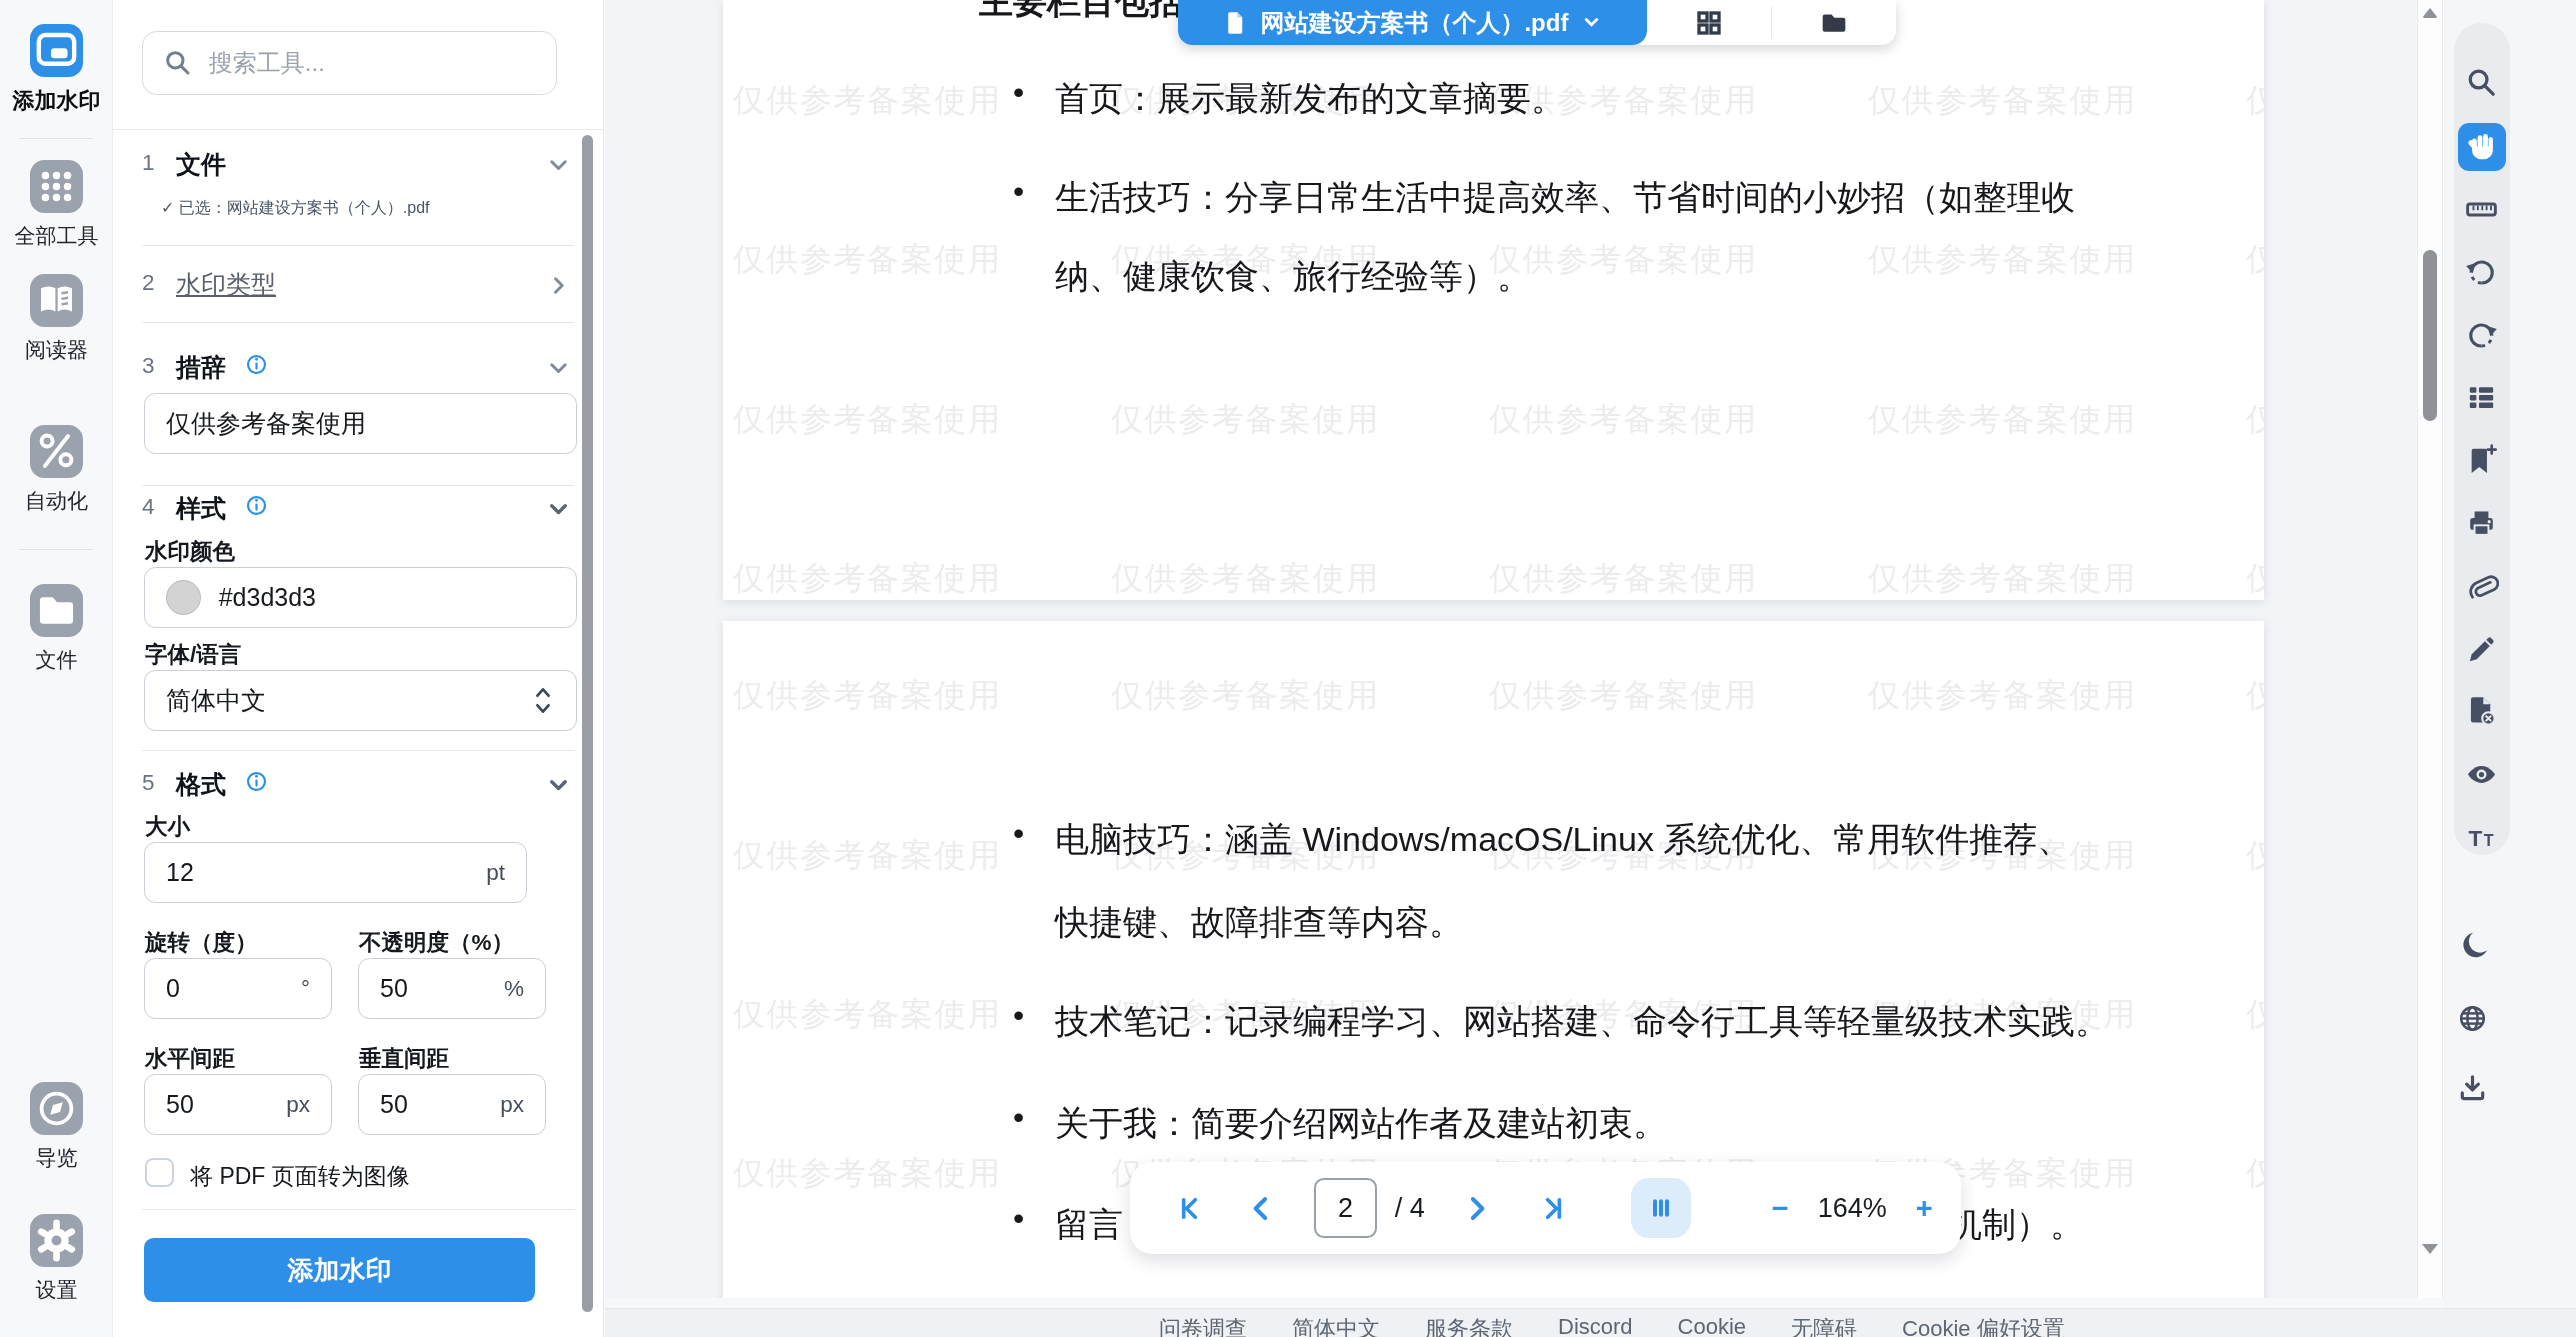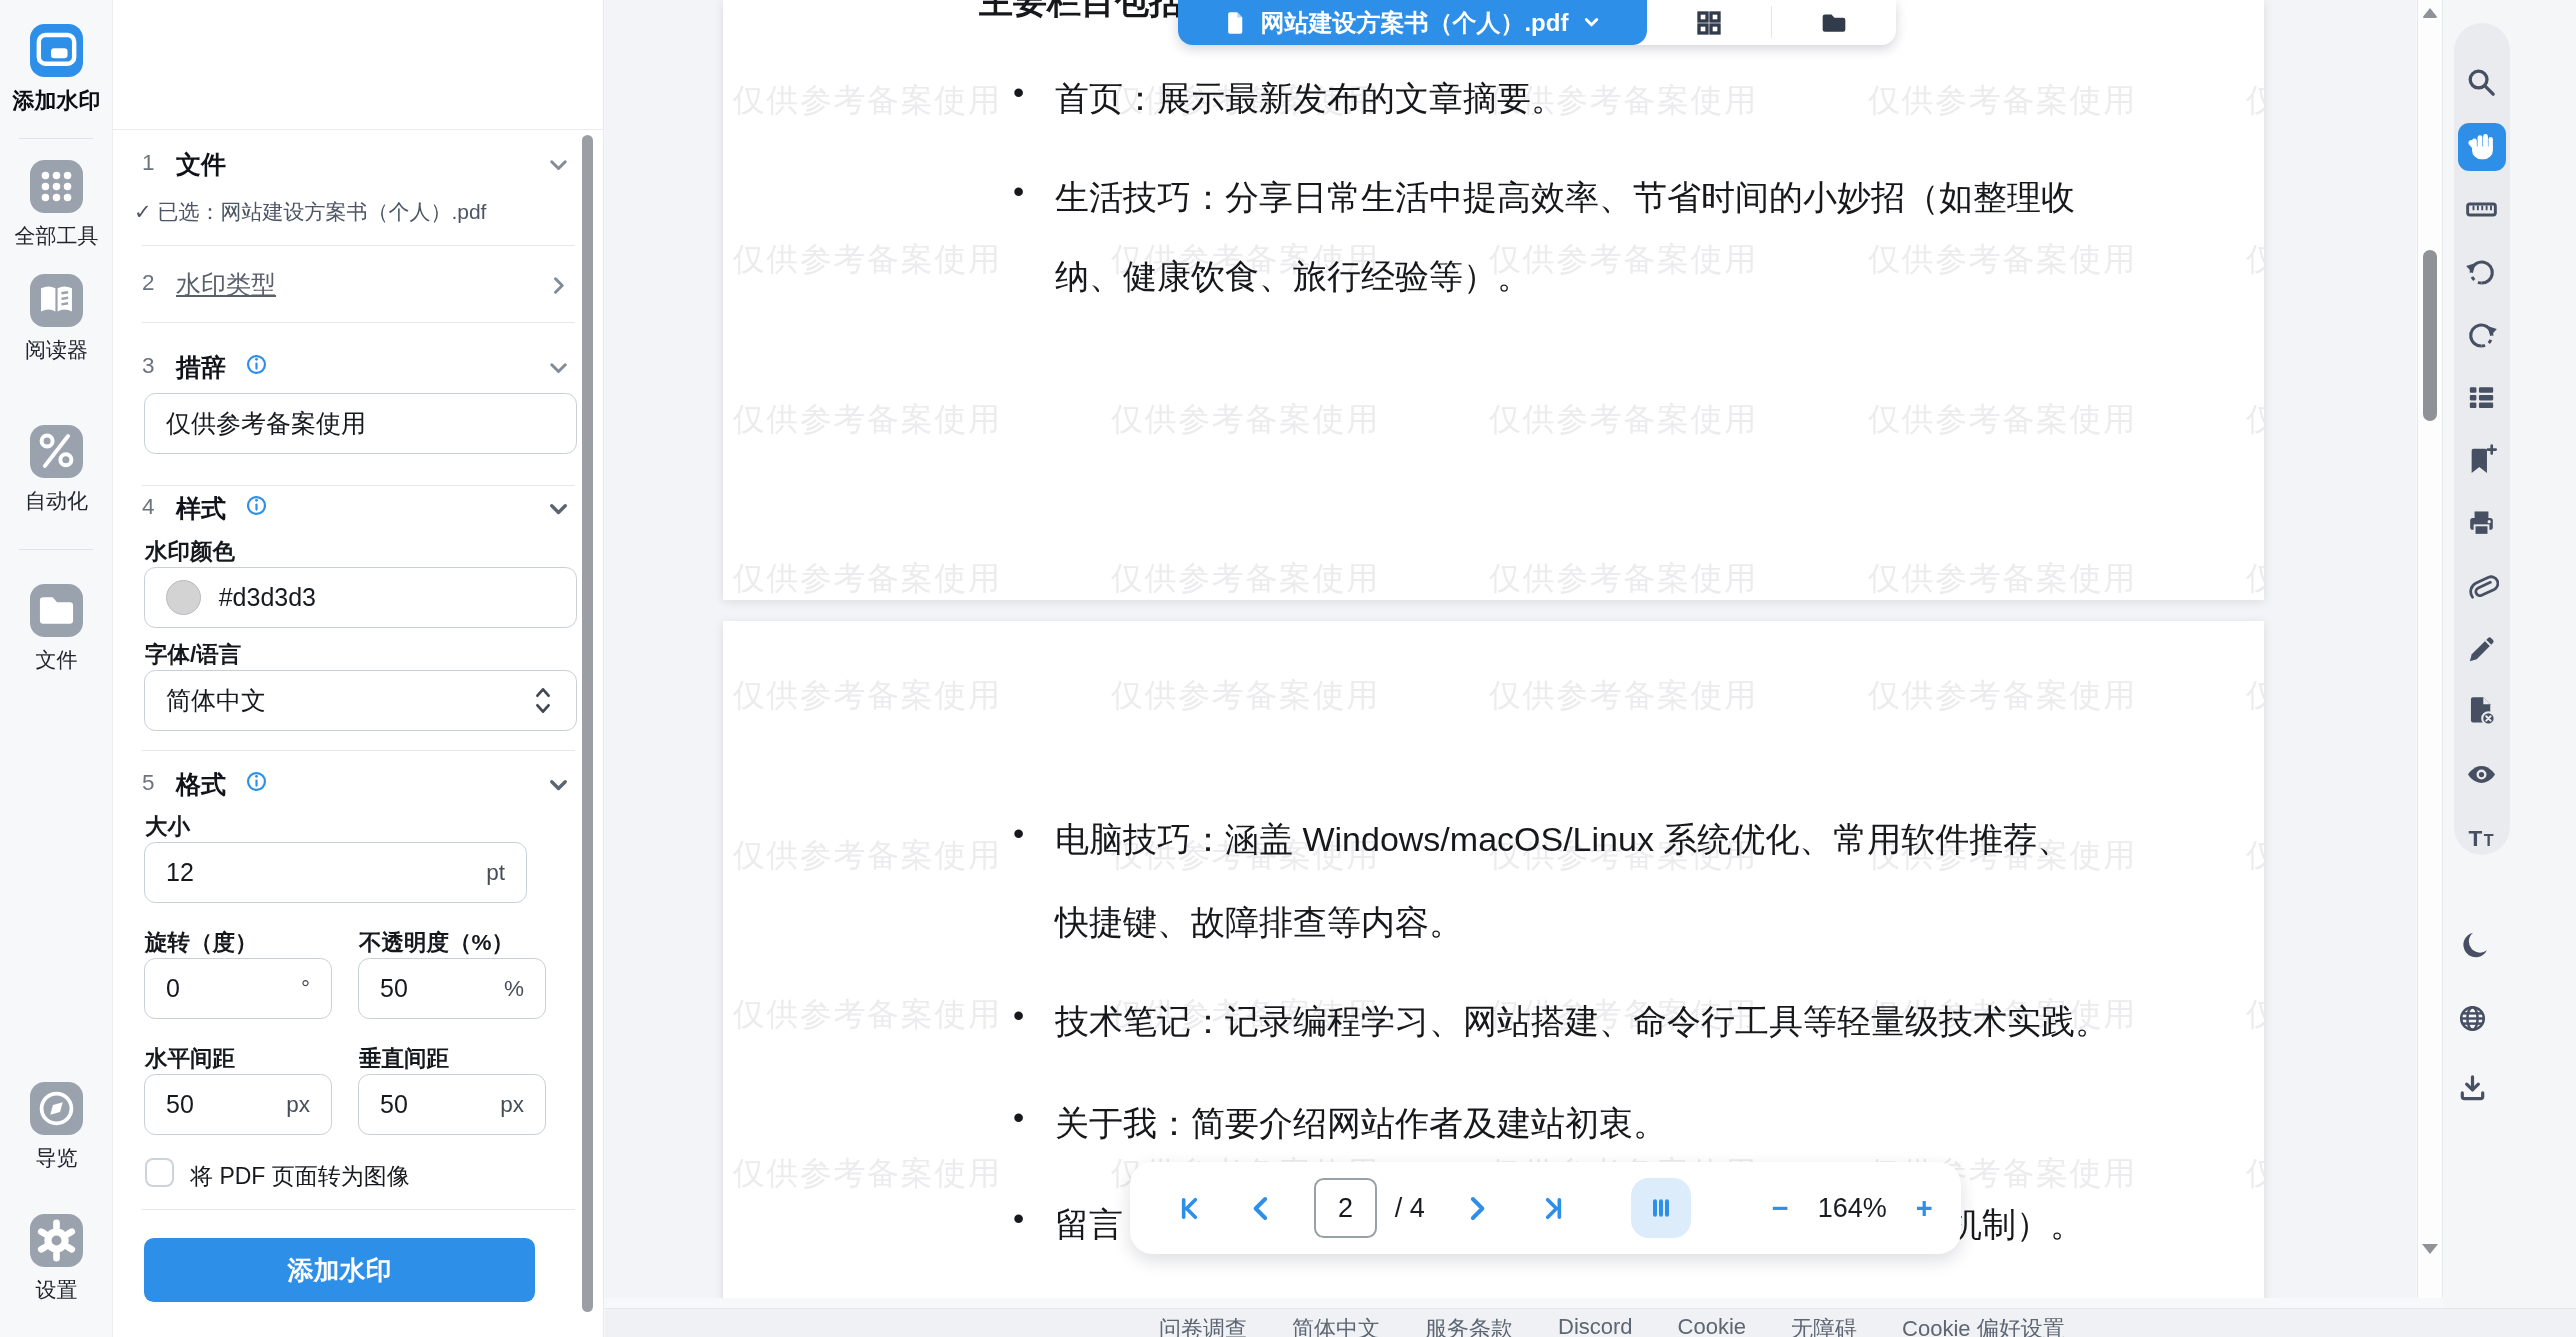--- a/index.html
+++ b/index.html
@@ -192,30 +192,37 @@
                 <rect x="21" y="33" width="6" height="10" rx="3" transform="rotate(120 24 24)"></rect>
               </g>
             </g>
         <circle cx="24" cy="24" r="4.5" fill="#9aa2ad"></circle>
           </svg></span>
       <div class="rail-label">设置</div>
     </div>
   </aside>
 
   <section id="tool-panel">
+    <div class="search-box">
+      <svg viewBox="0 0 48 48">
+        <circle cx="20" cy="20" r="11.5" fill="none" stroke="#767f8c" stroke-width="4.5"></circle>
+        <line x1="29" y1="29" x2="39" y2="39" stroke="#767f8c" stroke-width="4.5" stroke-linecap="round"></line>
+        </svg>
+      <input placeholder="搜索工具..." style="">
+    </div>
     <div class="panel-top-border"></div>
 
     <div class="sec-head" style="top:150px">
       <span class="sec-num">1</span>
       <span class="sec-title">文件</span>
       <svg class="sec-chev" viewBox="0 0 36 36">
         <path d="M9 13 l9 9 9 -9" fill="none" stroke="#828b98" stroke-width="4" stroke-linecap="round" stroke-linejoin="round"></path>
         </svg>
     </div>
-    <div style="position:absolute;left:21px;top:198px;font-size:21px;color:#4b5563;">✓ 已选：网站建设方案书（个人）.pdf</div>
+    <div style="position:absolute;left:48px;top:198px;font-size:16px;color:#4b5563;">✓ 已选：网站建设方案书（个人）.pdf</div>
     <div class="divider" style="top:245px"></div>
 
     <div class="sec-head" style="top:270px">
       <span class="sec-num">2</span>
       <span class="sec-title muted">水印类型</span>
       <svg class="sec-chev" viewBox="0 0 36 36">
         <path d="M14 9 l9 9 -9 9" fill="none" stroke="#828b98" stroke-width="4" stroke-linecap="round" stroke-linejoin="round"></path>
         </svg>
     </div>
     <div class="divider" style="top:322px"></div>

